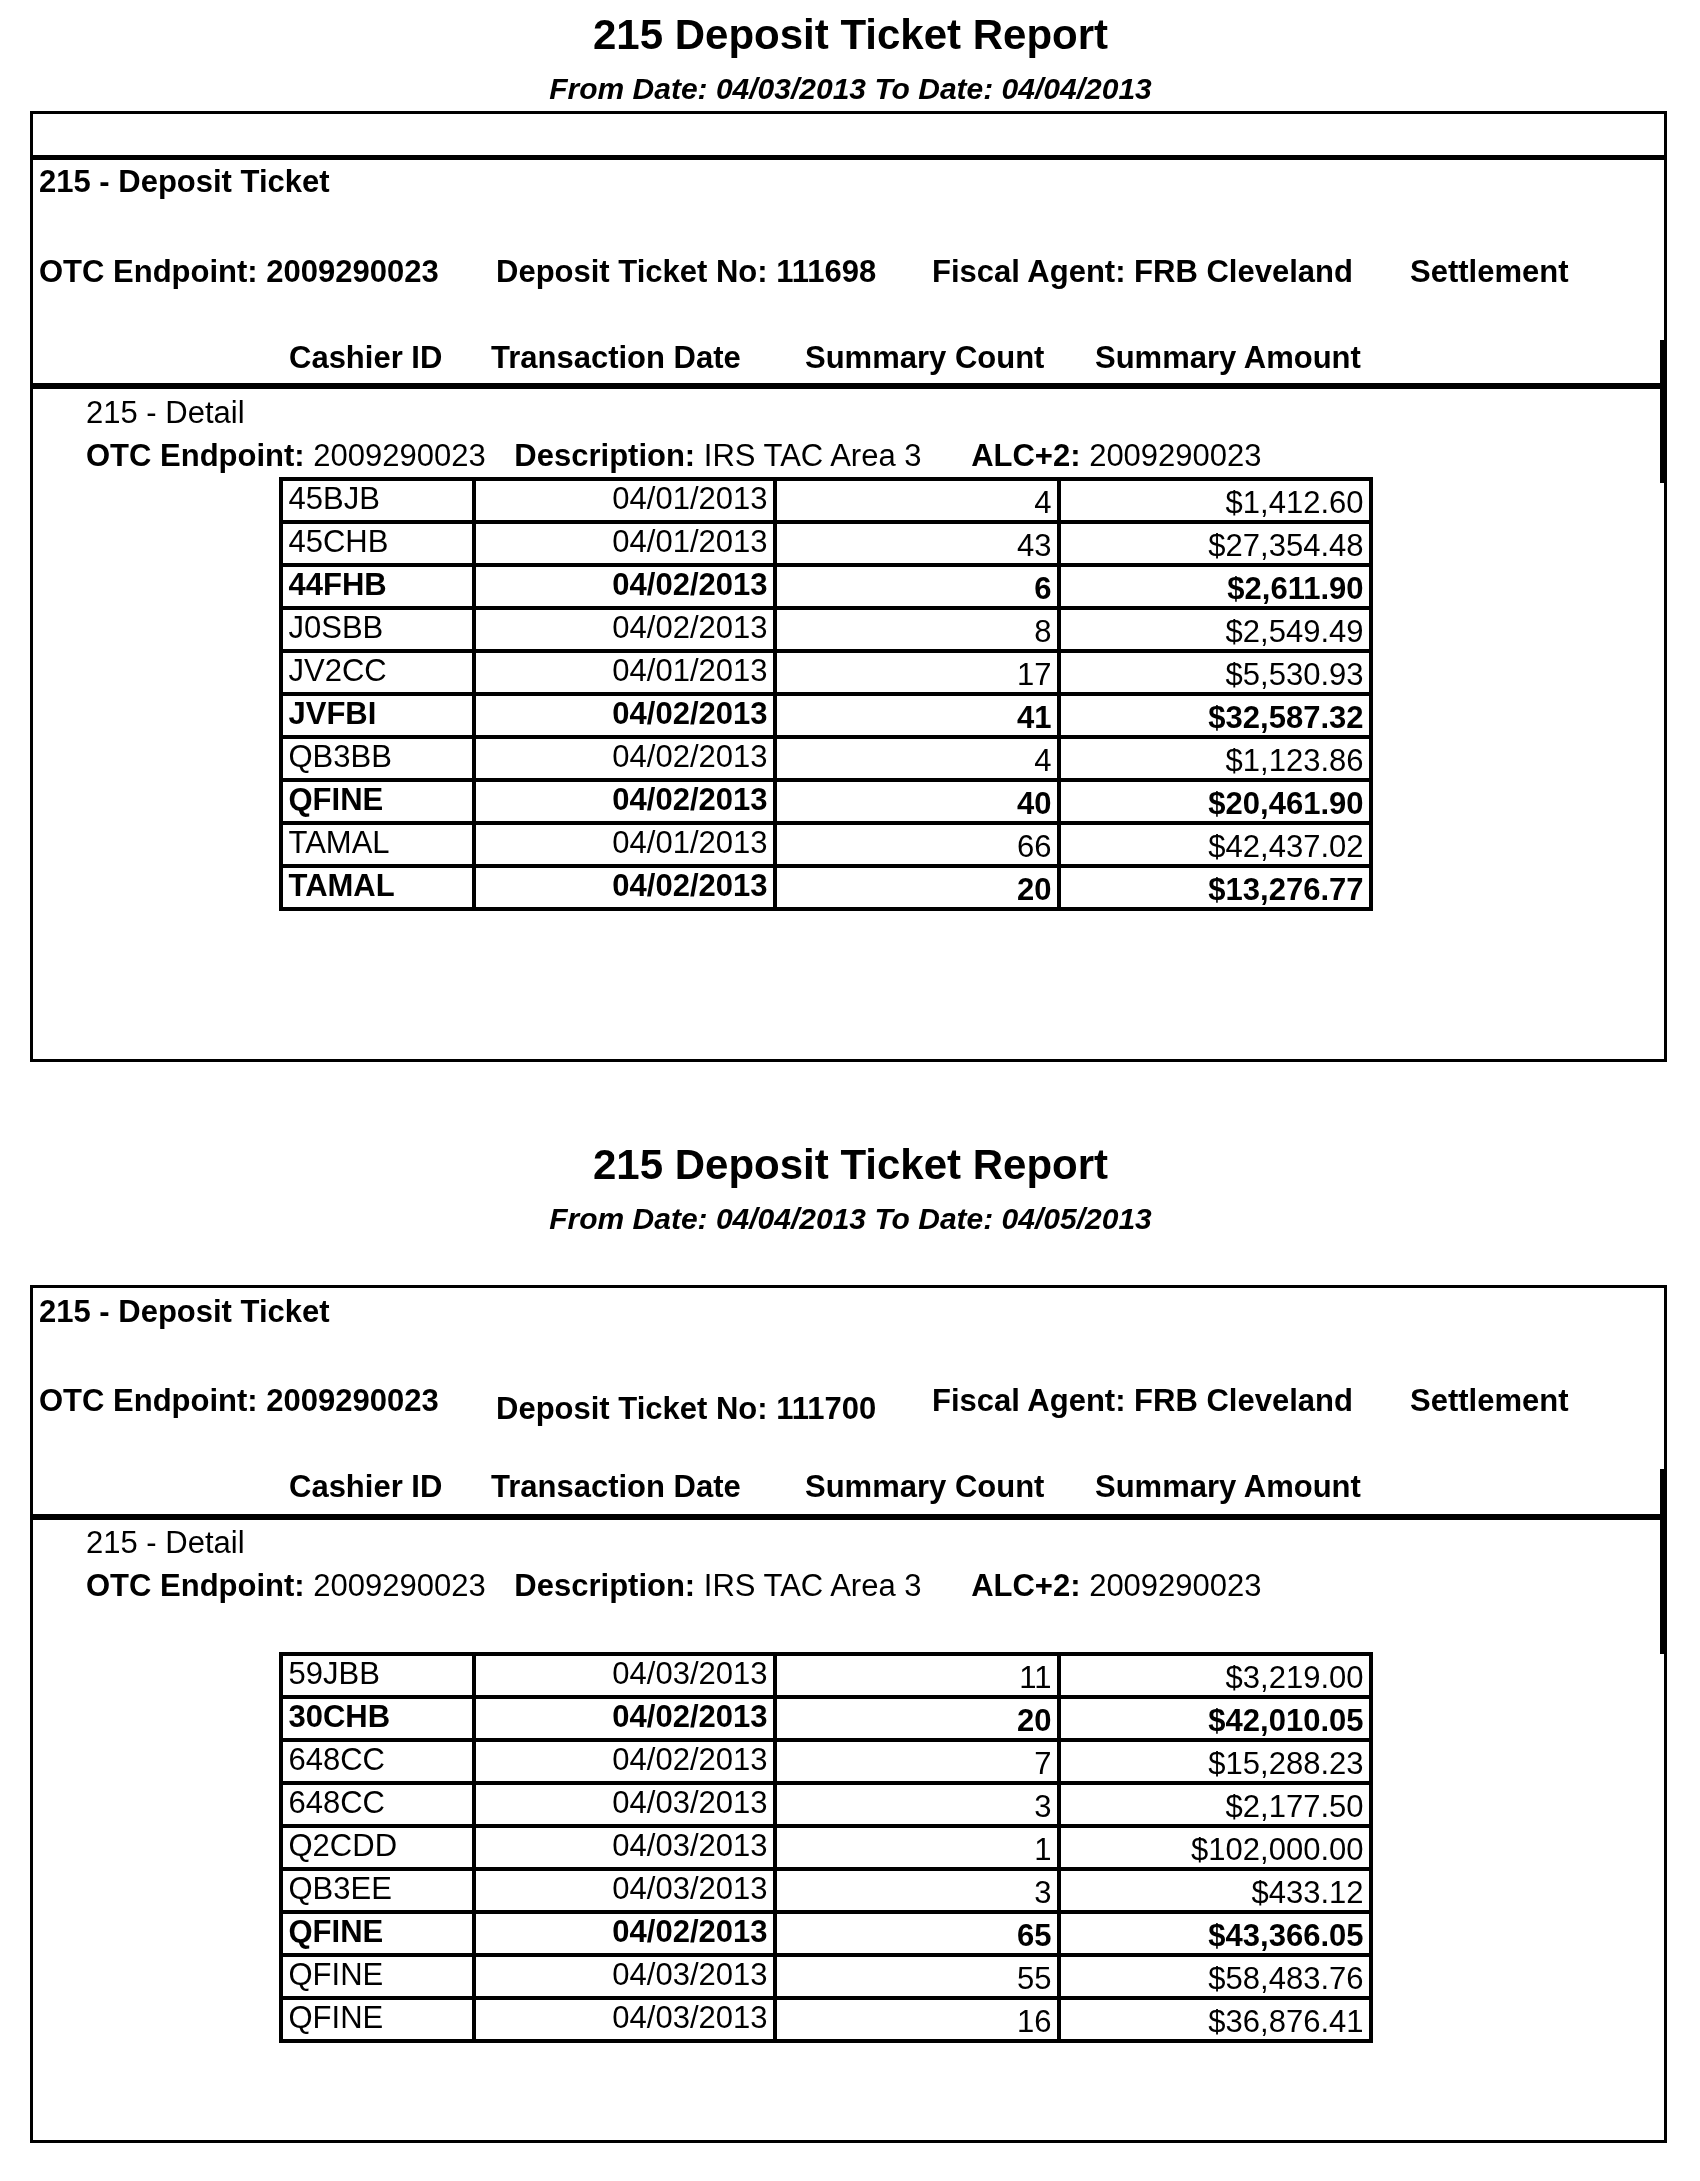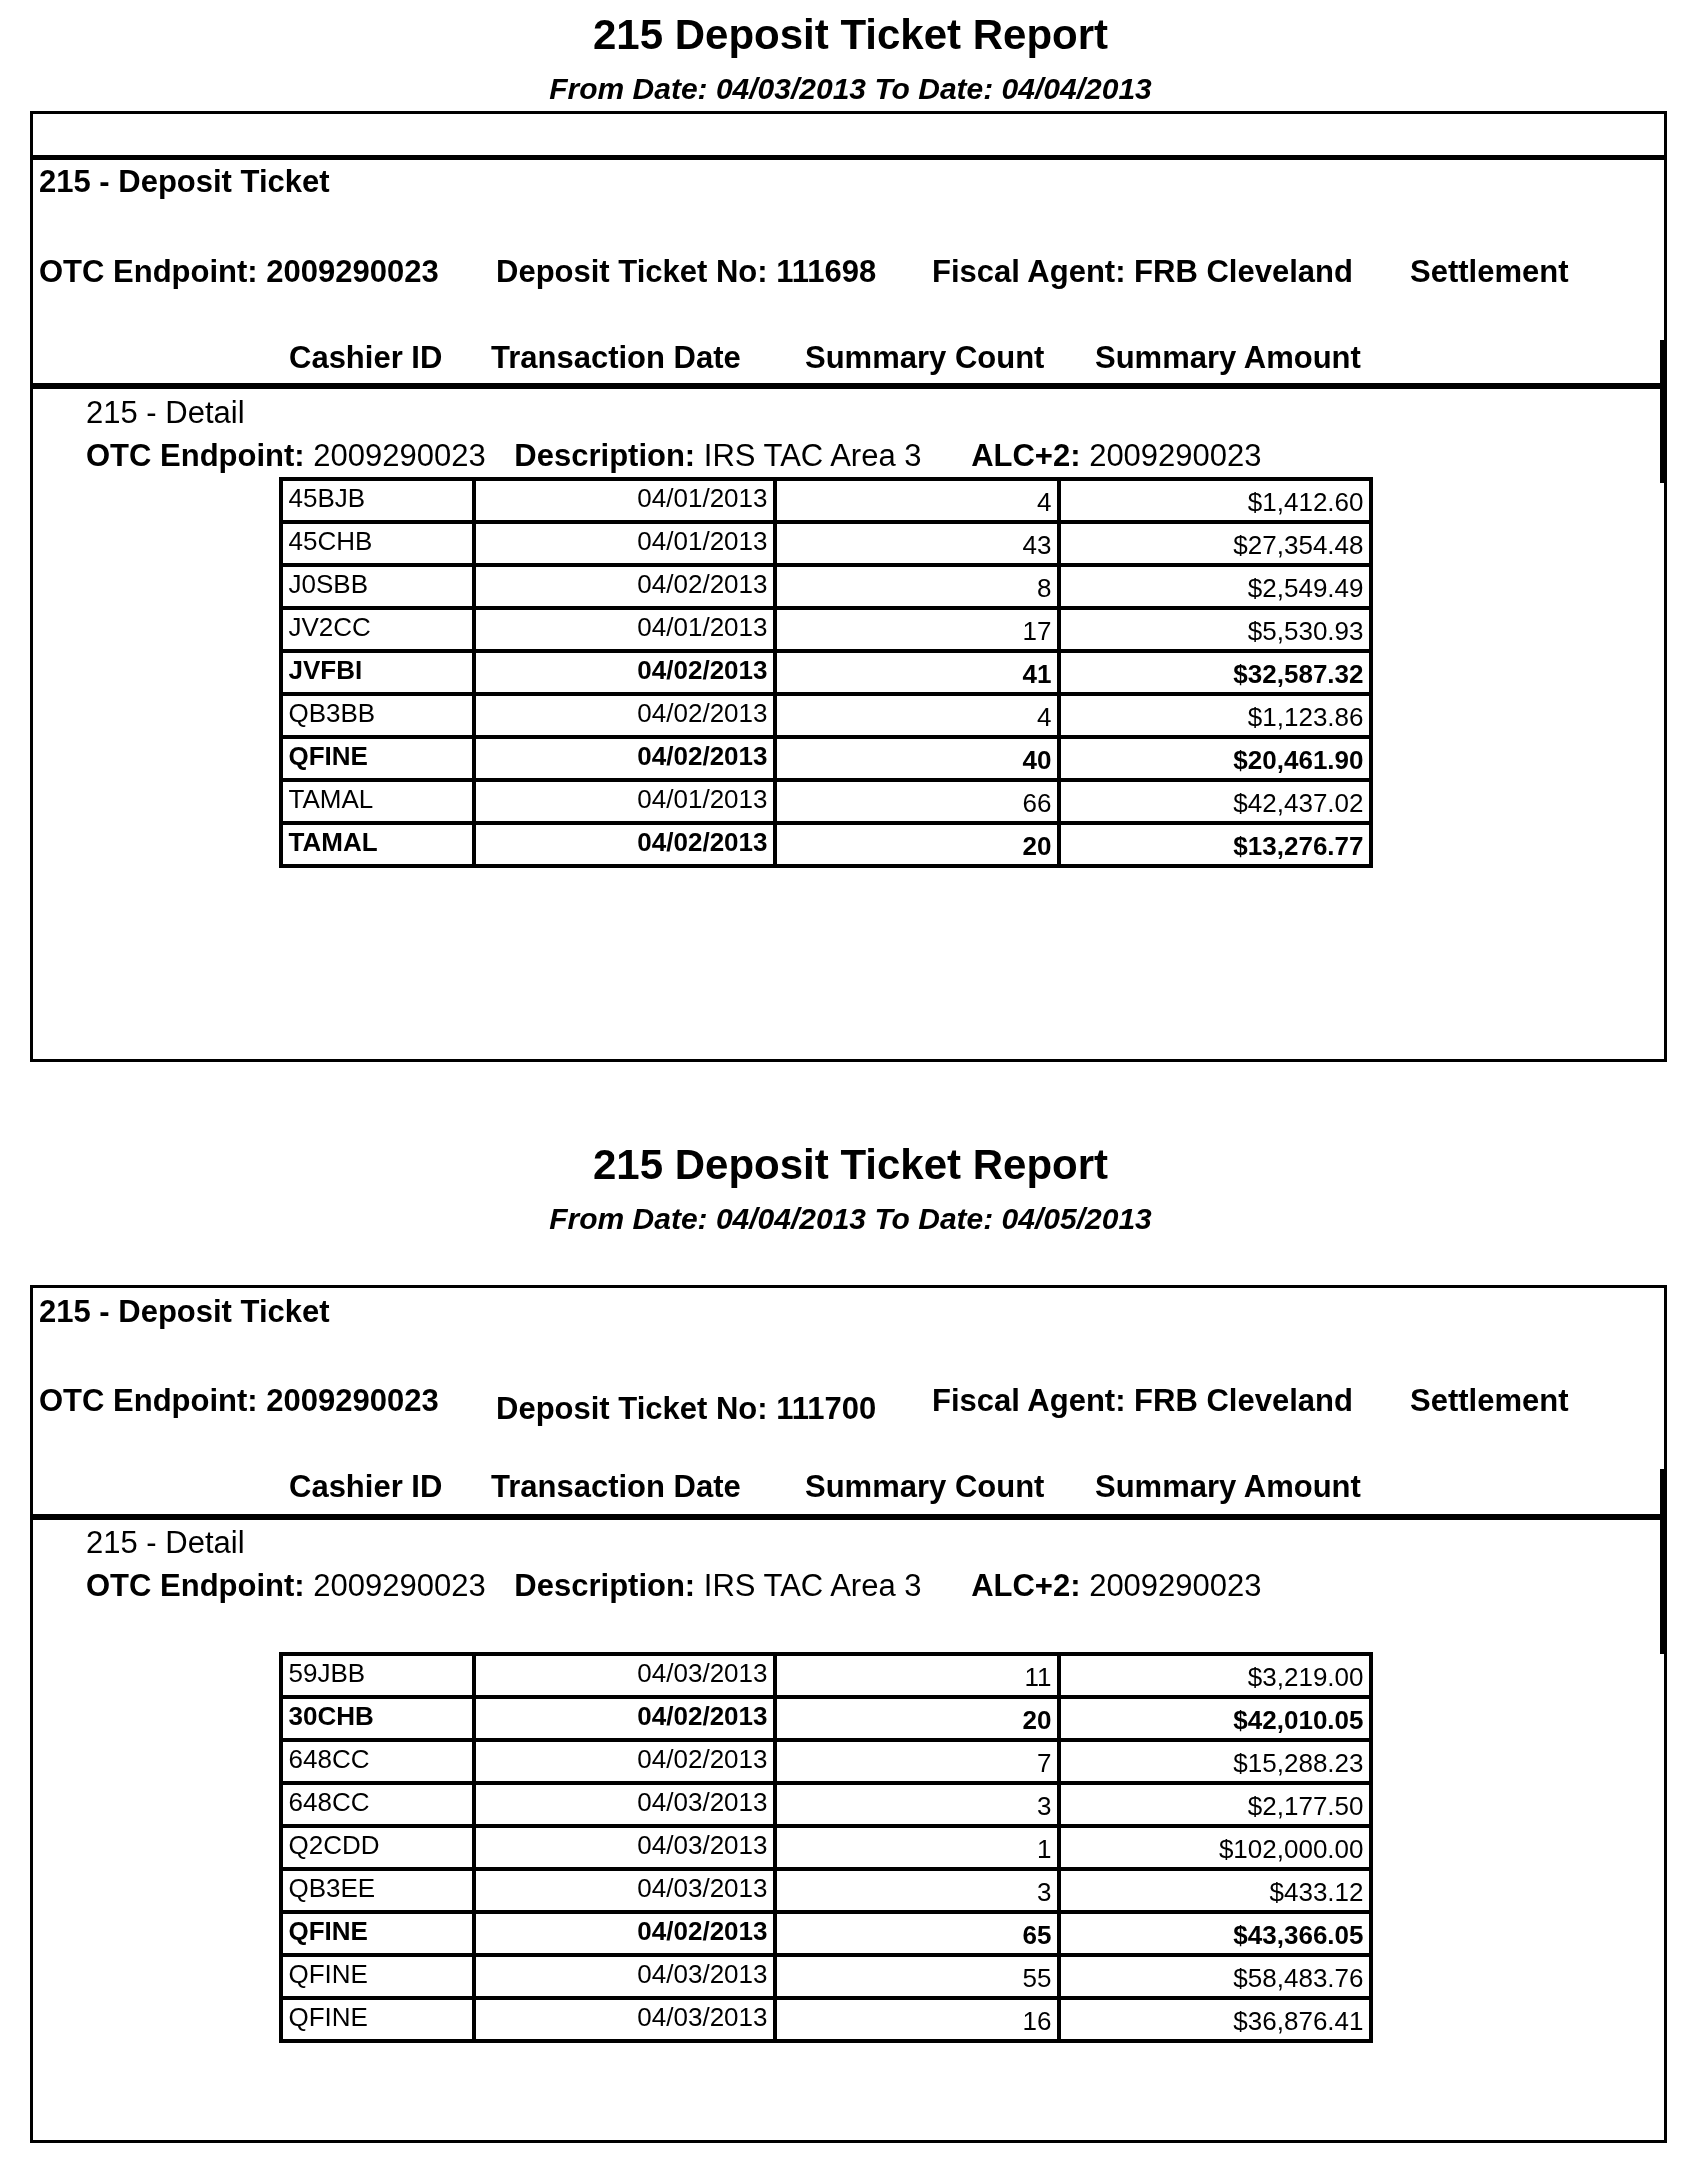--- a/index.html
+++ b/index.html
@@ -3,21 +3,21 @@
 <meta charset="utf-8">
 <style>
   html,body{margin:0;padding:0;background:#fff;}
   body{width:1701px;height:2182px;position:relative;font-family:"Liberation Sans",sans-serif;color:#000;overflow:hidden;}
   .title{position:absolute;left:0;width:1701px;text-align:center;font-weight:bold;font-size:42px;}
   .subtitle{position:absolute;left:0;width:1701px;text-align:center;font-weight:bold;font-size:30px;font-style:italic;}
   .box{position:absolute;border:3.7px solid #000;box-sizing:border-box;}
   .txt{position:absolute;white-space:nowrap;font-size:31px;}
   .b{font-weight:bold;}
   .rule{position:absolute;background:#000;}
-  table.dt{position:absolute;border-collapse:collapse;font-size:26px;}
+  table.dt{position:absolute;border-collapse:collapse;font-size:31px;}
   table.dt td{border:4.6px solid #000;height:39px;padding:0 5.5px;line-height:35px;vertical-align:top;}
   td.c1{width:178px;text-align:left;}
   td.c2{width:286px;text-align:right;}
   td.c3{width:269px;text-align:right;vertical-align:bottom!important;}
   td.c4{width:297px;text-align:right;vertical-align:bottom!important;}
   tr.bold td{font-weight:bold;}
 </style>
 </head>
 <body>
 
@@ -53,20 +53,26 @@
           <td class="c2">04/01/2013</td>
           <td class="c3">4</td>
           <td class="c4">$1,412.60</td>
         </tr>
         <tr>
           <td class="c1">45CHB</td>
           <td class="c2">04/01/2013</td>
           <td class="c3">43</td>
           <td class="c4">$27,354.48</td>
         </tr>
+        <tr class="bold">
+          <td class="c1">44FHB</td>
+          <td class="c2">04/02/2013</td>
+          <td class="c3">6</td>
+          <td class="c4">$2,611.90</td>
+        </tr>
         <tr>
           <td class="c1">J0SBB</td>
           <td class="c2">04/02/2013</td>
           <td class="c3">8</td>
           <td class="c4">$2,549.49</td>
         </tr>
         <tr>
           <td class="c1">JV2CC</td>
           <td class="c2">04/01/2013</td>
           <td class="c3">17</td>

